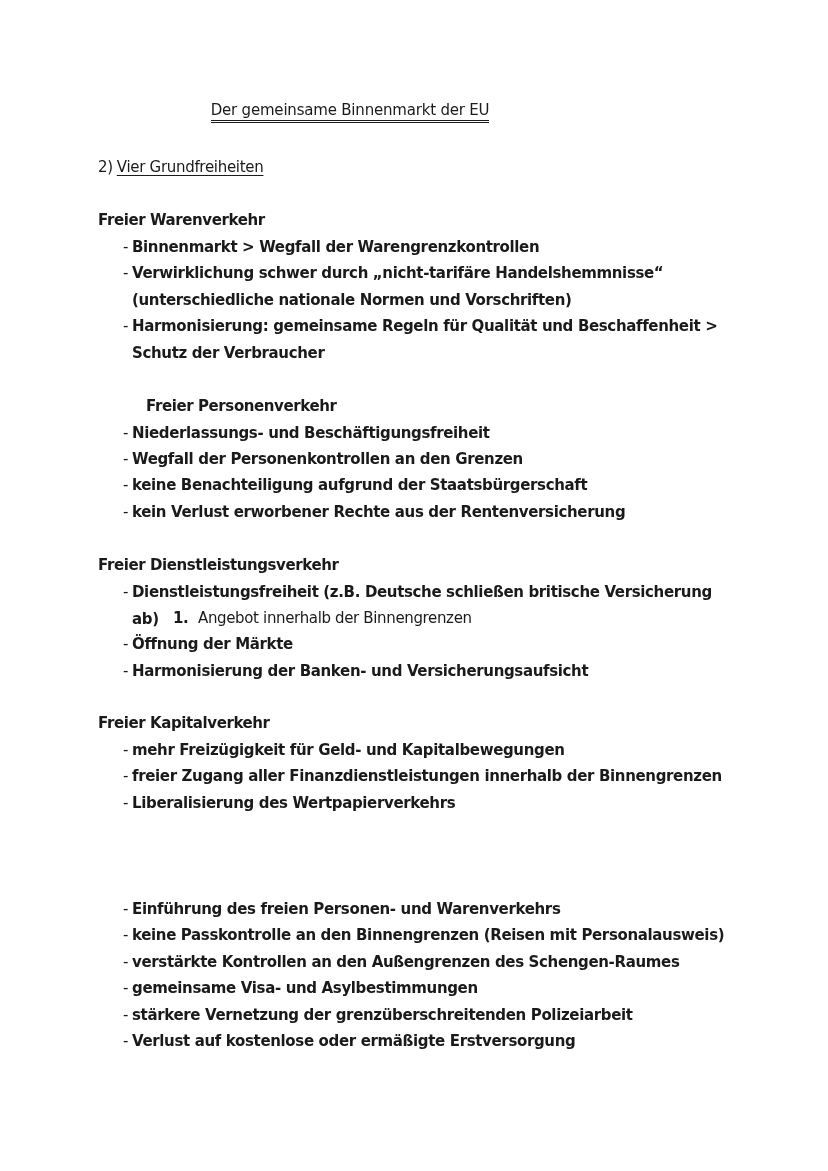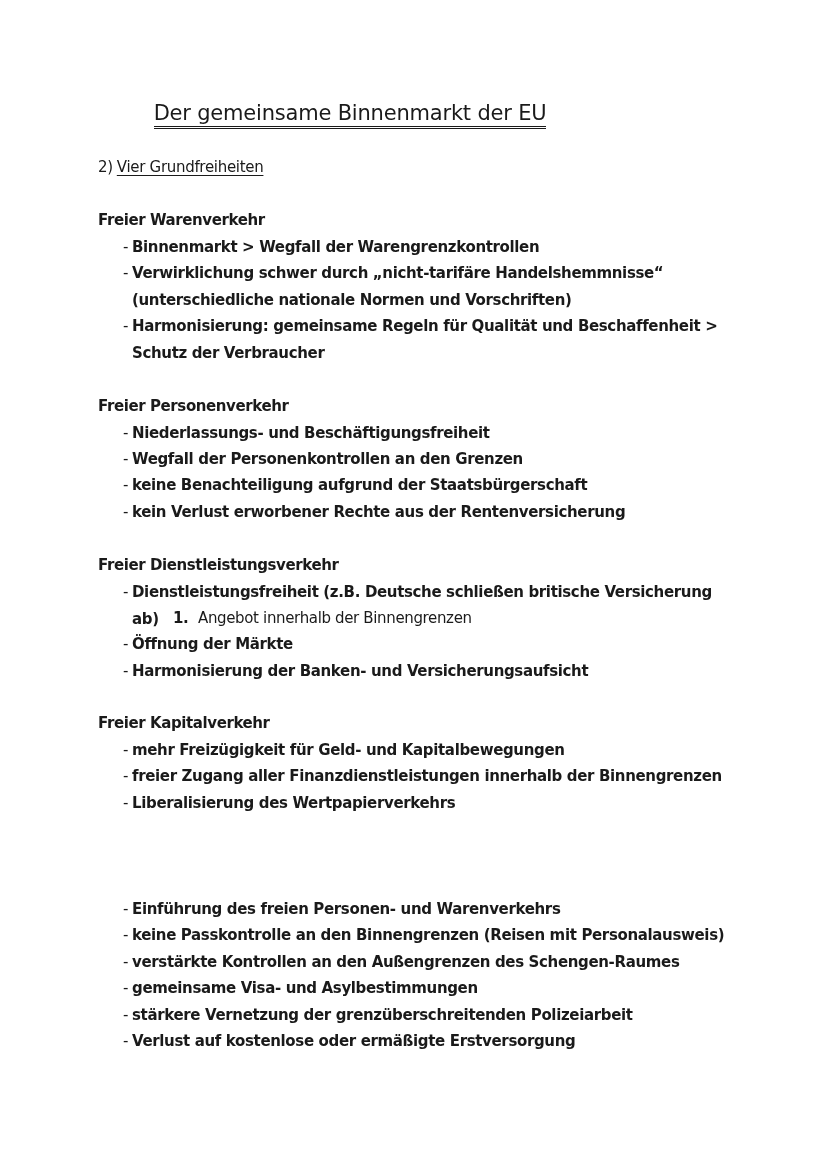--- a/index.html
+++ b/index.html
@@ -20,21 +20,21 @@
       position: absolute;
       left: 0; top: 0;
       width: 828px; height: 1171px;
     }
     .title {
       position: absolute;
       top: 101px;
       left: 0;
       width: 700px;
       text-align: center;
-      font-size: 21px;
+      font-size: 15px;
       letter-spacing: -0.2px;
     }
     .title span {
       border-bottom: 3px double #1a1a1a;
       padding-bottom: 1px;
     }
     .section-heading {
       position: absolute;
       left: 98px;
       font-size: 15px;
@@ -112,21 +112,21 @@
   </div>
   <div class="item" style="top:260px;">
     <span class="dash">-</span>
     <span class="text">Verwirklichung schwer durch „nicht-tarifäre Handelshemmnisse“ (unterschiedliche nationale Normen und Vorschriften)</span>
   </div>
   <div class="item" style="top:313px;">
     <span class="dash">-</span>
     <span class="text">Harmonisierung: gemeinsame Regeln für Qualität und Beschaffenheit &gt; Schutz der Verbraucher</span>
   </div>
 
-  <div class="group-heading" style="top:397px;">Freier Personenverkehr</div>
+  <div class="group-heading" style="top:397px;margin-left:48px;">Freier Personenverkehr</div>
   <div class="item" style="top:420px;">
     <span class="dash">-</span>
     <span class="text">Niederlassungs- und Beschäftigungsfreiheit</span>
   </div>
   <div class="item" style="top:446px;">
     <span class="dash">-</span>
     <span class="text">Wegfall der Personenkontrollen an den Grenzen</span>
   </div>
   <div class="item" style="top:472px;">
     <span class="dash">-</span>

